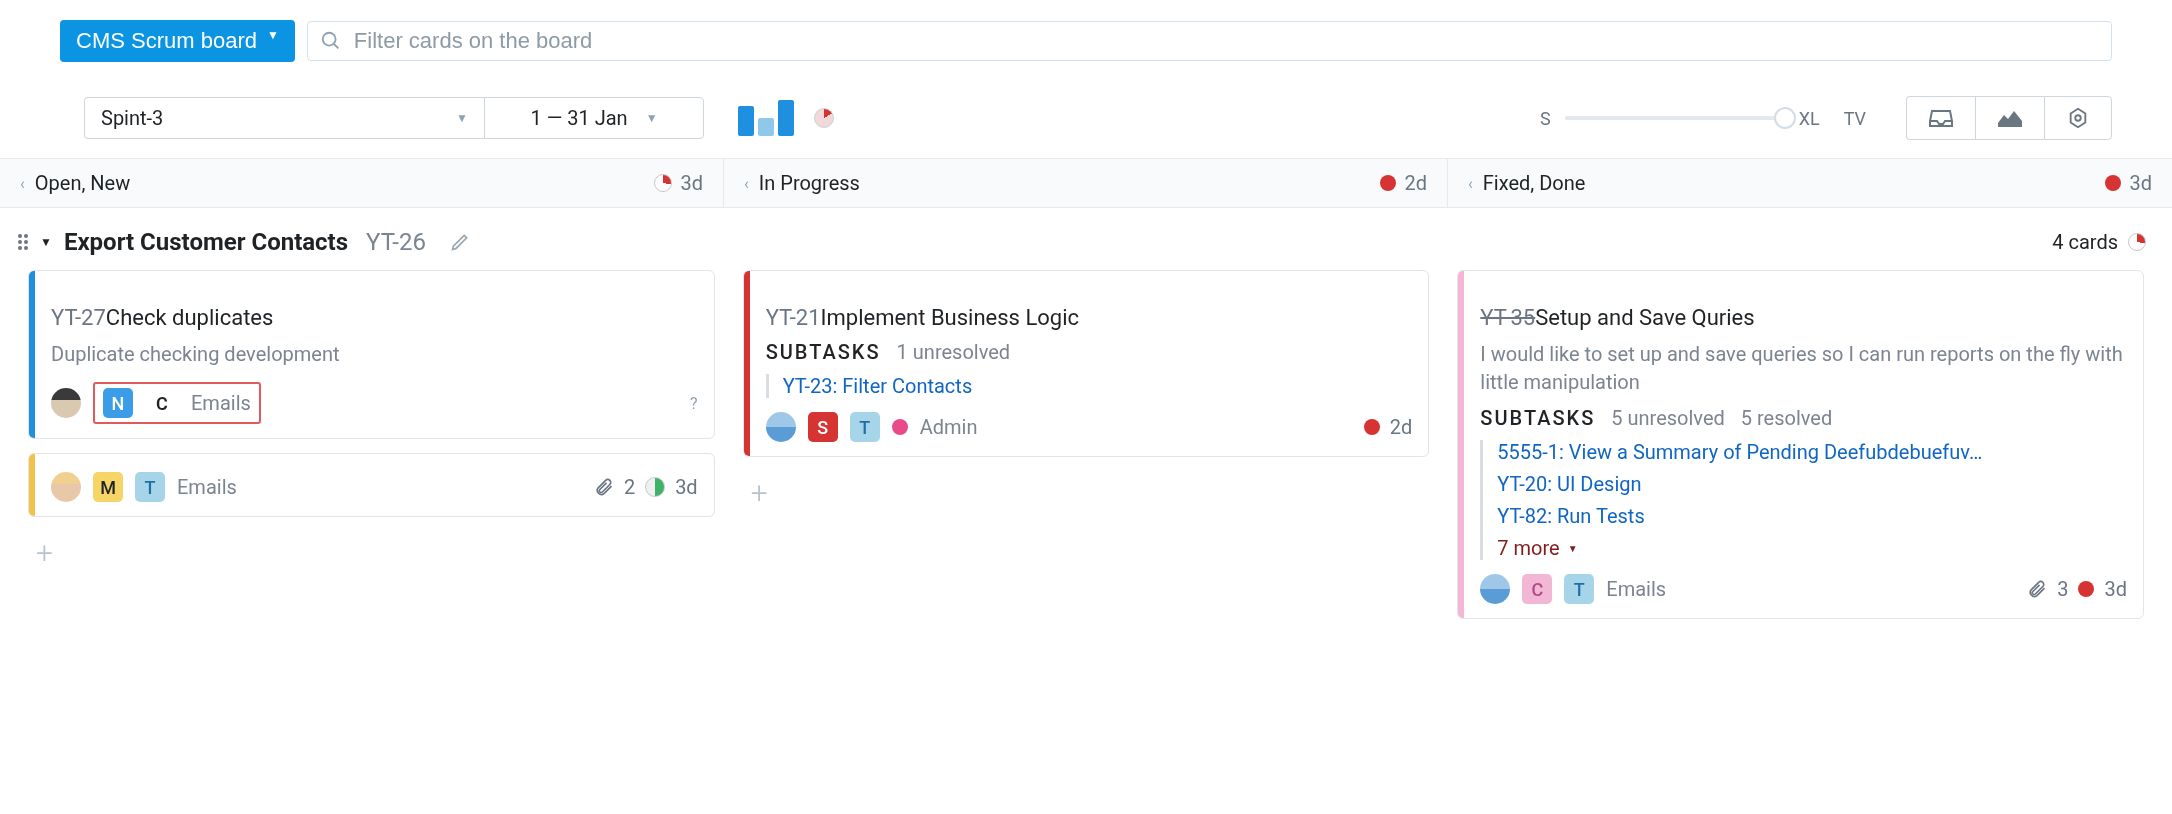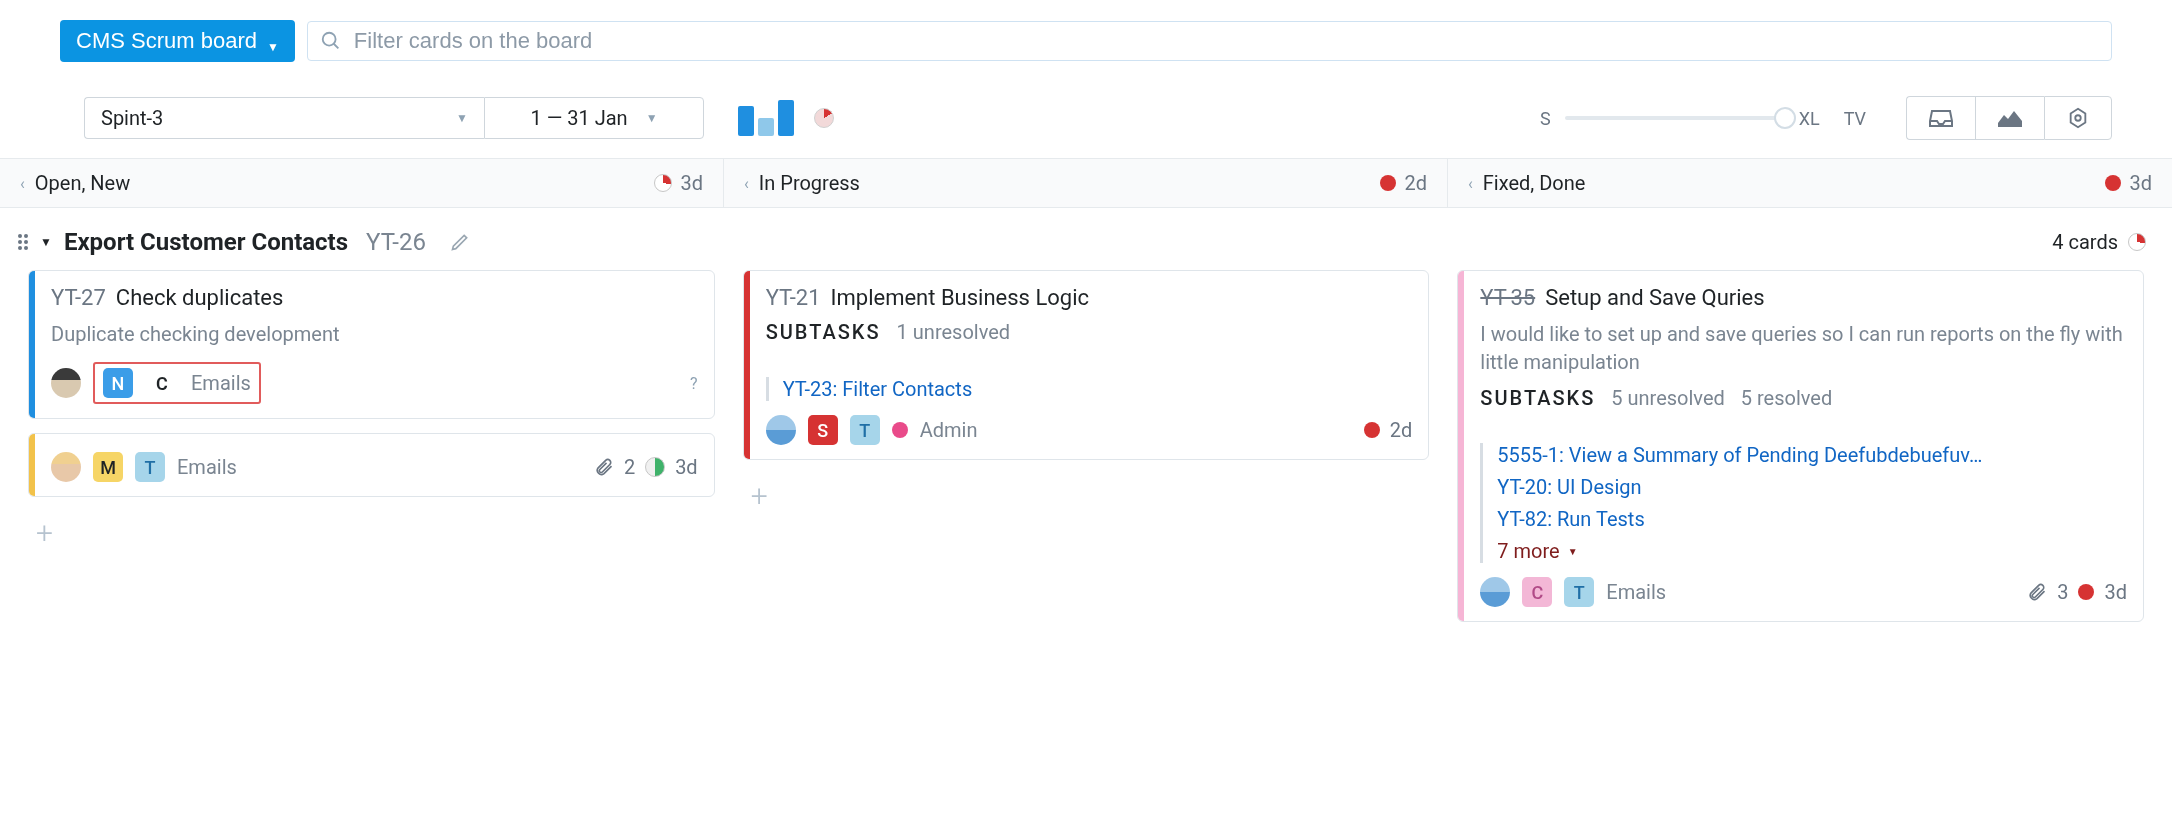--- a/index.html
+++ b/index.html
@@ -19,21 +19,21 @@
     gap: 12px;
   }
   .board-btn {
     background: #0b94e2;
     color: #fff;
     border: none;
     border-radius: 4px;
     padding: 8px 16px;
     font-size: 22px;
     display: flex;
-    align-items: flex-end;
+    align-items: flex-start;
     gap: 10px;
     cursor: pointer;
   }
   .board-btn .caret { font-size: 12px; }
   .search-wrap {
     flex: 1;
     display: flex;
     align-items: center;
     border: 1px solid #cfe2f2;
     border-radius: 4px;
@@ -255,22 +255,22 @@
   .card-body {
     padding: 14px 16px 14px 16px;
     flex: 1;
     display: flex;
     flex-direction: column;
     gap: 10px;
   }
   .card-header {
     font-size: 22px;
     display: flex;
-    gap: 10px;
     align-items: flex-end;
+    margin-top: 20px;
   }
   .card-id { color: #6b7683; }
   .card-id.strike { text-decoration: line-through; }
   .card-title { color: #1f2326; }
   .card-desc { color: #7a8591; font-size: 20px; line-height: 1.4; }
 
   .subtasks-row {
     display: flex;
     gap: 16px;
     align-items: center;
@@ -282,21 +282,20 @@
     font-weight: 500;
   }
   .subtasks-info { color: #7a8591; }
 
   .subtask-list {
     border-left: 3px solid #d7dde3;
     padding-left: 14px;
     display: flex;
     flex-direction: column;
     gap: 8px;
-    margin-top: 23px;
   }
   .subtask-link {
     color: #1166c4;
     font-size: 20px;
     cursor: pointer;
   }
   .subtask-more {
     color: #7f1d1d;
     font-size: 20px;
     cursor: pointer;

